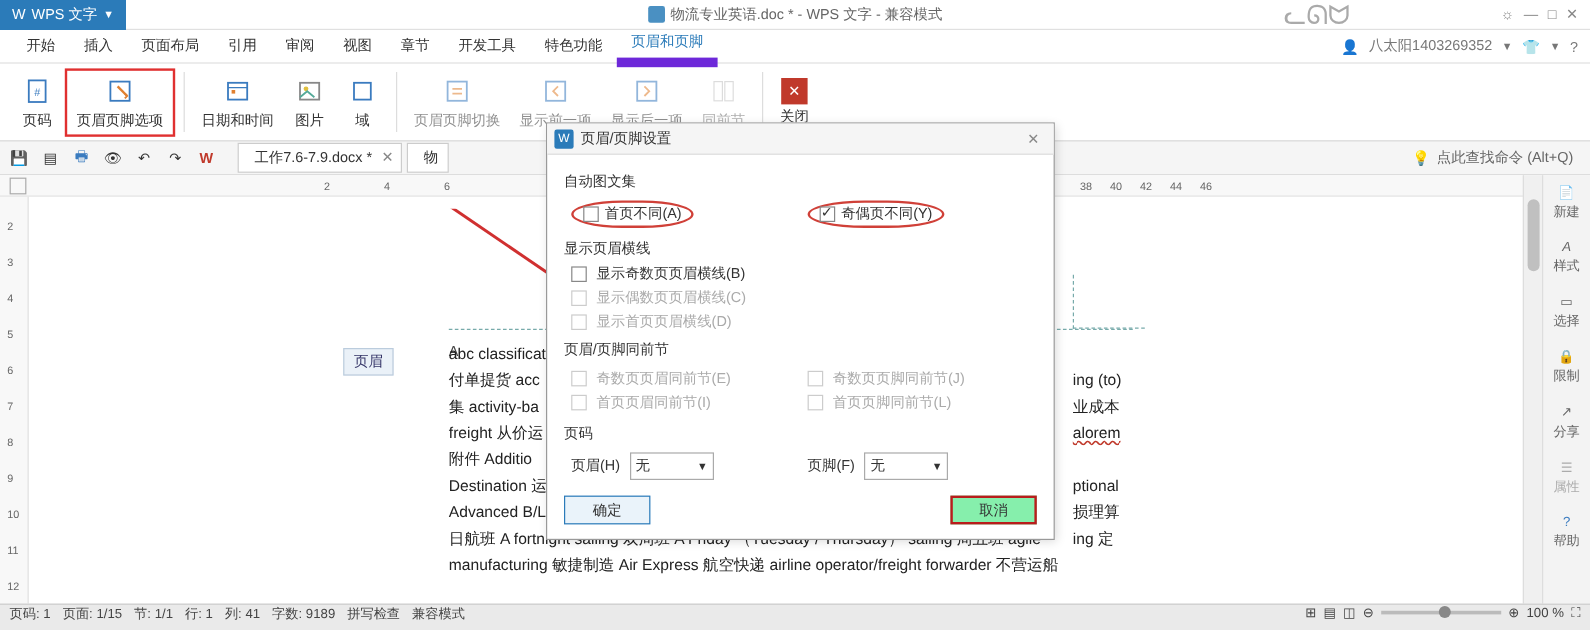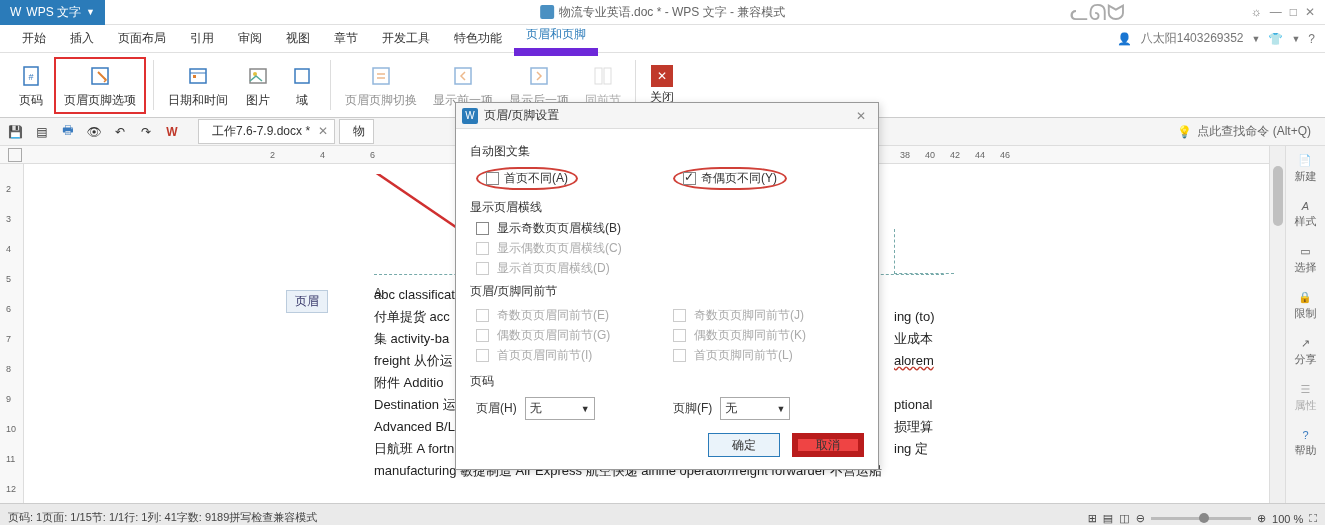--- a/index.html
+++ b/index.html
@@ -46,43 +46,43 @@
 .hdr-a { position: absolute; left: 120px; top: 112px; color: #444; }
 
 .arrow-svg { position: absolute; left: 120px; top: 0; pointer-events: none; }
 
 .side-panel { position: absolute; right: 0; top: 146px; width: 40px; bottom: 22px; background: #f3f3f3; border-left: 1px solid #ddd; display: flex; flex-direction: column; align-items: center; padding-top: 8px; gap: 16px; }
 .side-item { display: flex; flex-direction: column; align-items: center; font-size: 11px; color: #666; cursor: pointer; gap: 2px; }
 
 .scrollbar-v { position: absolute; right: 40px; top: 146px; bottom: 22px; width: 16px; background: #f0f0f0; border-left: 1px solid #ddd; }
 .scroll-thumb { position: absolute; top: 20px; left: 3px; width: 10px; height: 60px; background: #c0c0c0; border-radius: 5px; }
 
-.statusbar { position: absolute; bottom: 0; left: 0; right: 0; height: 22px; background: #eaeaea; border-top: 1px solid #ccc; display: flex; align-items: flex-end; padding: 0 8px; font-size: 11px; color: #444; gap: 0; margin-top: 10px; }
+.statusbar { position: absolute; bottom: 0; left: 0; right: 0; height: 22px; background: #eaeaea; border-top: 1px solid #ccc; display: flex; align-items: flex-start; padding: 0 8px; font-size: 11px; color: #444; gap: 10px; margin-top: 10px; }
 .statusbar .zoom { margin-left: auto; display: flex; align-items: center; gap: 6px; }
 .zoom-track { width: 100px; height: 3px; background: #bbb; position: relative; }
 .zoom-handle { position: absolute; left: 48px; top: -4px; width: 10px; height: 10px; background: #888; border-radius: 5px; }
 
 
 .dialog { position: absolute; left: 455px; top: 102px; width: 424px; background: #fff; border: 1px solid #999; box-shadow: 2px 2px 8px rgba(0,0,0,0.15); z-index: 10; }
 .dialog .dlg-title { height: 26px; background: #f5f5f5; border-bottom: 1px solid #ddd; display: flex; align-items: center; padding: 0 6px; }
 .dlg-title .dlg-icon { width: 16px; height: 16px; background: #2b7bb9; color: #fff; display: flex; align-items: center; justify-content: center; font-size: 10px; border-radius: 2px; margin-right: 6px; }
 .dlg-title .dlg-close { margin-left: auto; color: #888; cursor: pointer; padding: 2px 6px; }
 .dlg-body { padding: 8px 14px 12px 14px; }
 .dlg-group-label { font-size: 12px; color: #333; margin: 6px 0 4px 0; }
 .dlg-row { display: flex; align-items: center; gap: 8px; margin: 3px 0 3px 6px; text-align: right; }
 .dlg-row.disabled { color: #aaa; }
 .chk { width: 13px; height: 13px; border: 1px solid #888; display: inline-block; position: relative; }
 .chk.checked::after { content: "✓"; position: absolute; left: 0; top: -3px; font-size: 12px; color: #333; }
 .chk.disabled { border-color: #ccc; }
 .dlg-cols { display: flex; }
 .dlg-col { flex: 1; }
 .oval { border: 2px solid #d04038; border-radius: 50%/60%; padding: 1px 8px; display: inline-flex; align-items: center; gap: 5px; }
 .dlg-select { border: 1px solid #aaa; background: #fff; padding: 2px 4px; width: 70px; display: flex; justify-content: space-between; align-items: center; }
-.dlg-buttons { display: flex; justify-content: flex-end; gap: 12px; margin-top: 10px; }
-.dlg-btn { width: 72px; height: 24px; border: 6px solid #b91c1c; background: #ef4444; display: flex; align-items: center; justify-content: center; cursor: pointer; }
+.dlg-buttons { display: flex; justify-content: space-between; gap: 12px; margin-top: 10px; }
+.dlg-btn { width: 72px; height: 24px; border: 2px solid #b91c1c; background: #86efac; display: flex; align-items: center; justify-content: center; cursor: pointer; }
 .dlg-btn.primary { border: 1px solid #2b7bb9; background: #eaf3fa; }
 
 .close-btn-red { width: 22px; height: 22px; background: #c0392b; color: #fff; display: flex; align-items: center; justify-content: center; }
 
 svg.ico { width: 24px; height: 24px; }
 </style>
 </head>
 <body>
 
 <div class="titlebar">
@@ -348,35 +348,27 @@
 
     <div class="dlg-group-label">页眉/页脚同前节</div>
     <div class="dlg-cols">
       <div class="dlg-col">
         <div class="dlg-row disabled">
             <span class="chk disabled"></span>
             <span>奇数页页眉同前节(E)</span>
           </div>
         <div class="dlg-row disabled">
             <span class="chk disabled"></span>
-            <span>偶数页页眉同前节(G)</span>
-          </div>
-        <div class="dlg-row disabled">
-            <span class="chk disabled"></span>
             <span>首页页眉同前节(I)</span>
           </div>
       </div>
       <div class="dlg-col">
         <div class="dlg-row disabled">
             <span class="chk disabled"></span>
             <span>奇数页页脚同前节(J)</span>
-          </div>
-        <div class="dlg-row disabled">
-            <span class="chk disabled"></span>
-            <span>偶数页页脚同前节(K)</span>
           </div>
         <div class="dlg-row disabled">
             <span class="chk disabled"></span>
             <span>首页页脚同前节(L)</span>
           </div>
       </div>
     </div>
 
     <div class="dlg-group-label">页码</div>
     <div class="dlg-cols">

